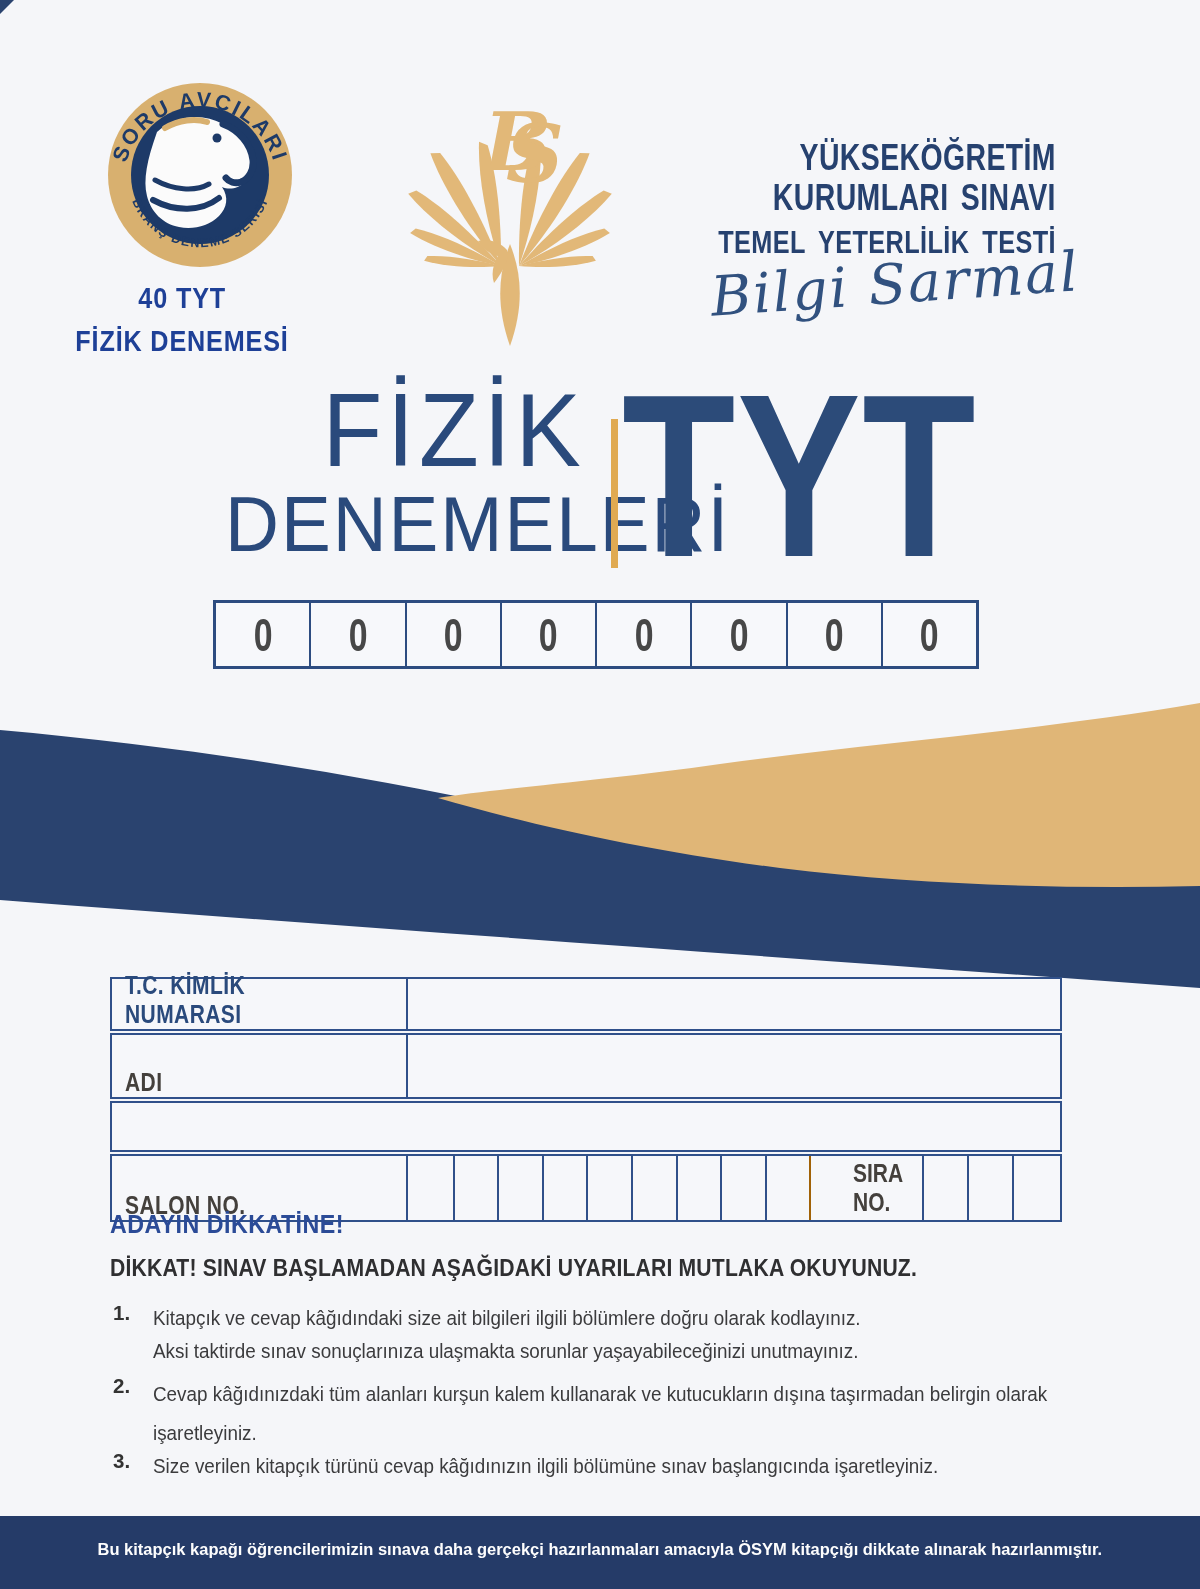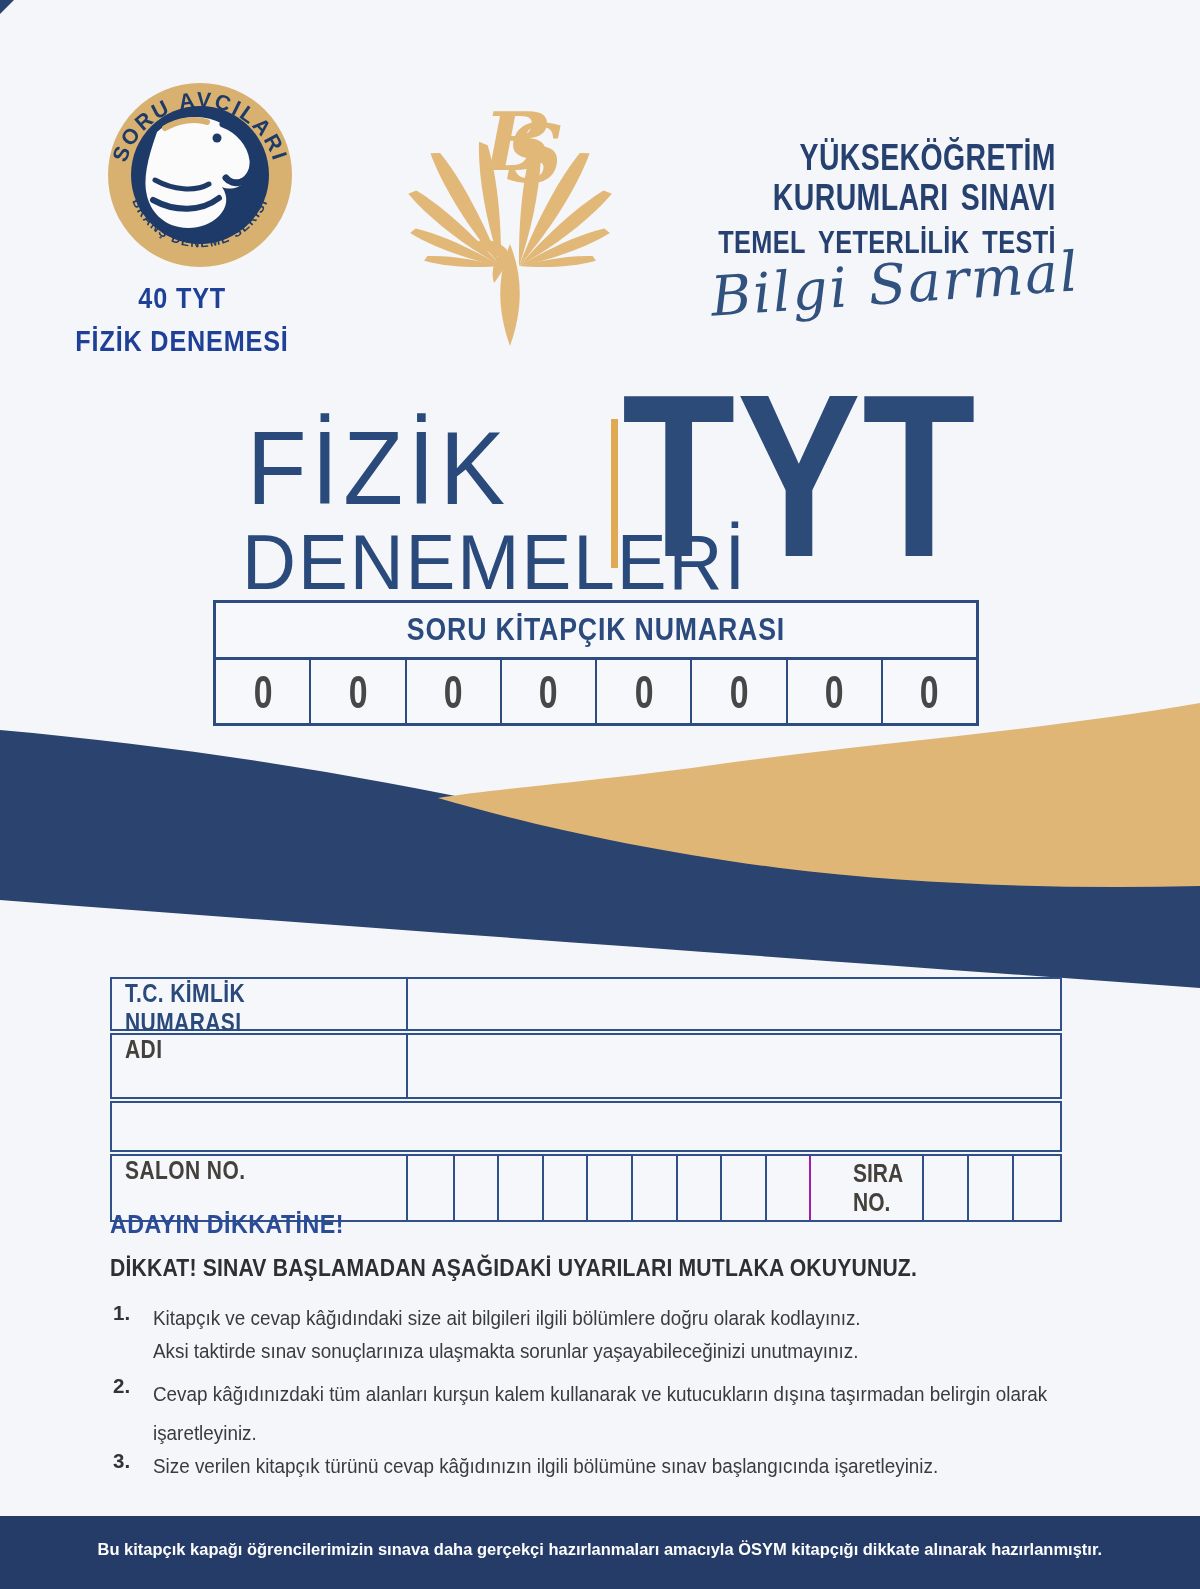--- a/index.html
+++ b/index.html
@@ -23,21 +23,21 @@
   
   .exam-header{position:absolute;left:612px;top:138px;width:496px;text-align:right;color:#26416f;}
   .exam-header .eh1{font-size:36px;font-weight:900;transform:scaleX(0.79);letter-spacing:0.5px;word-spacing:5px;line-height:40px;}
   .exam-header .eh2{font-size:32px;font-weight:900;transform:scaleX(0.79);letter-spacing:0.5px;word-spacing:7px;line-height:36px;margin-top:6px;}
 
   .signature{position:absolute;left:700px;top:252px;width:390px;text-align:center;
              font-family:"DejaVu Serif", serif;font-style:italic;font-size:55px;color:#31517f;
              transform:rotate(-4deg);letter-spacing:2px;}
 
   
-  .subject{position:absolute;left:235px;top:379px;width:472px;color:#2a4a7c;margin-top:38px;}
+  .subject{position:absolute;left:218px;top:379px;width:472px;text-align:center;color:#2a4a7c;}
   .subject .s1{font-size:103px;line-height:103px;letter-spacing:5px;transform:scaleX(0.95);}
   .subject .s2{font-size:77px;line-height:80px;letter-spacing:2px;transform:scaleX(0.97);margin-top:2px;}
   .gold-bar{position:absolute;left:611px;top:419px;width:7px;height:149px;background:#e0aa52;}
   .tyt{position:absolute;left:622px;top:360px;font-size:232px;line-height:232px;font-weight:bold;
        color:#2c4b79;transform:scaleX(0.80);transform-origin:left top;letter-spacing:2px;}
 
   
   .bt{position:absolute;left:213px;top:600px;width:766px;border:3px solid #2d4c80;background:#f7f8fb;box-sizing:border-box;}
   .bt-header{height:54px;border-bottom:3px solid #2d4c80;display:flex;align-items:center;justify-content:center;
              color:#2b4a7d;font-size:31px;font-weight:bold;}
@@ -46,28 +46,28 @@
   .bt-cell{flex:1;display:flex;align-items:center;justify-content:center;border-left:2px solid #2d4c80;}
   .bt-cell:first-child{border-left:none;}
   .bt-cell span{font-size:47px;font-weight:bold;color:#474747;transform:scaleX(0.72);}
 
   
   .waves{position:absolute;left:0;top:690px;width:1200px;height:330px;}
 
   
   .ft{position:absolute;left:110px;top:977px;width:952px;}
   .f-row{box-sizing:border-box;width:100%;border:2px solid #30508a;background:#f6f7fa;display:flex;margin-bottom:2px;}
-  .f-label{box-sizing:border-box;width:296px;border-right:2px solid #30508a;display:flex;align-items:flex-start;padding-left:13px;}
+  .f-label{box-sizing:border-box;width:296px;border-right:2px solid #30508a;display:flex;align-items:flex-end;padding-left:13px;}
   .f-label span{font-size:25px;font-weight:bold;color:#44403c;transform:scaleX(0.84);transform-origin:left center;letter-spacing:0.5px;}
   .f-label.navy span{color:#2a4a7c;}
   .f-field{flex:1;}
   .r1{height:54px;} .r2{height:66px;} .r3{height:51px;} .r4{height:68px;}
   .f-cell{box-sizing:border-box;flex:0 0 44.6px;border-left:2px solid #30508a;}
   .f-cell.first{border-left:none;}
-  .f-sira{box-sizing:border-box;width:113px;border-left:2px solid #a21caf;display:flex;align-items:center;justify-content:center;padding-left:36px;}
+  .f-sira{box-sizing:border-box;width:113px;border-left:2px solid #a16207;display:flex;align-items:center;justify-content:center;padding-left:36px;}
   .f-sira span{font-size:25px;font-weight:bold;color:#44403c;transform:scaleX(0.84);}
   .f-end{box-sizing:border-box;flex:0 0 45px;border-left:2px solid #30508a;}
 
   
   .n-heading{position:absolute;left:110px;top:1210px;font-size:25px;font-weight:800;color:#2b4b97;
              transform:scaleX(0.93);transform-origin:left top;letter-spacing:0.5px;}
   .n-warning{position:absolute;left:110px;top:1255px;font-size:23.5px;font-weight:800;color:#2f2f31;
              transform:scaleX(0.90);transform-origin:left top;letter-spacing:0.2px;}
   .n-item{position:absolute;left:113px;width:980px;display:flex;}
   .n-item.i1{top:1301px;} .n-item.i2{top:1374px;} .n-item.i3{top:1449px;}
@@ -144,23 +144,20 @@
   <div class="signature">Bilgi Sarmal</div>
 
   <div class="subject">
     <div class="s1">FİZİK</div>
     <div class="s2">DENEMELERİ</div>
   </div>
   <div class="gold-bar"></div>
   <div class="tyt">TYT</div>
 
   <div class="bt">
-    <div class="bt-header">
-      <span>SORU KİTAPÇIK NUMARASI</span>
-    </div>
     <div class="bt-cells">
       <div class="bt-cell">
           <span>0</span>
         </div>
       <div class="bt-cell">
           <span>0</span>
         </div>
       <div class="bt-cell">
           <span>0</span>
         </div>

